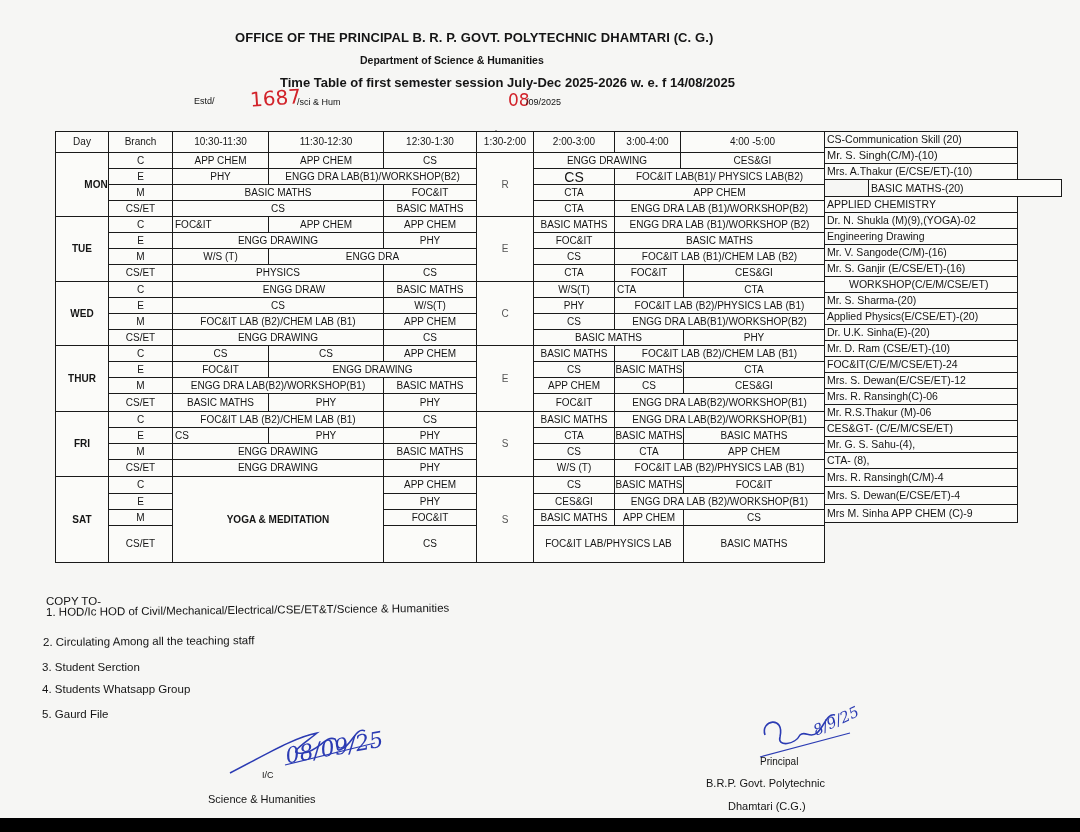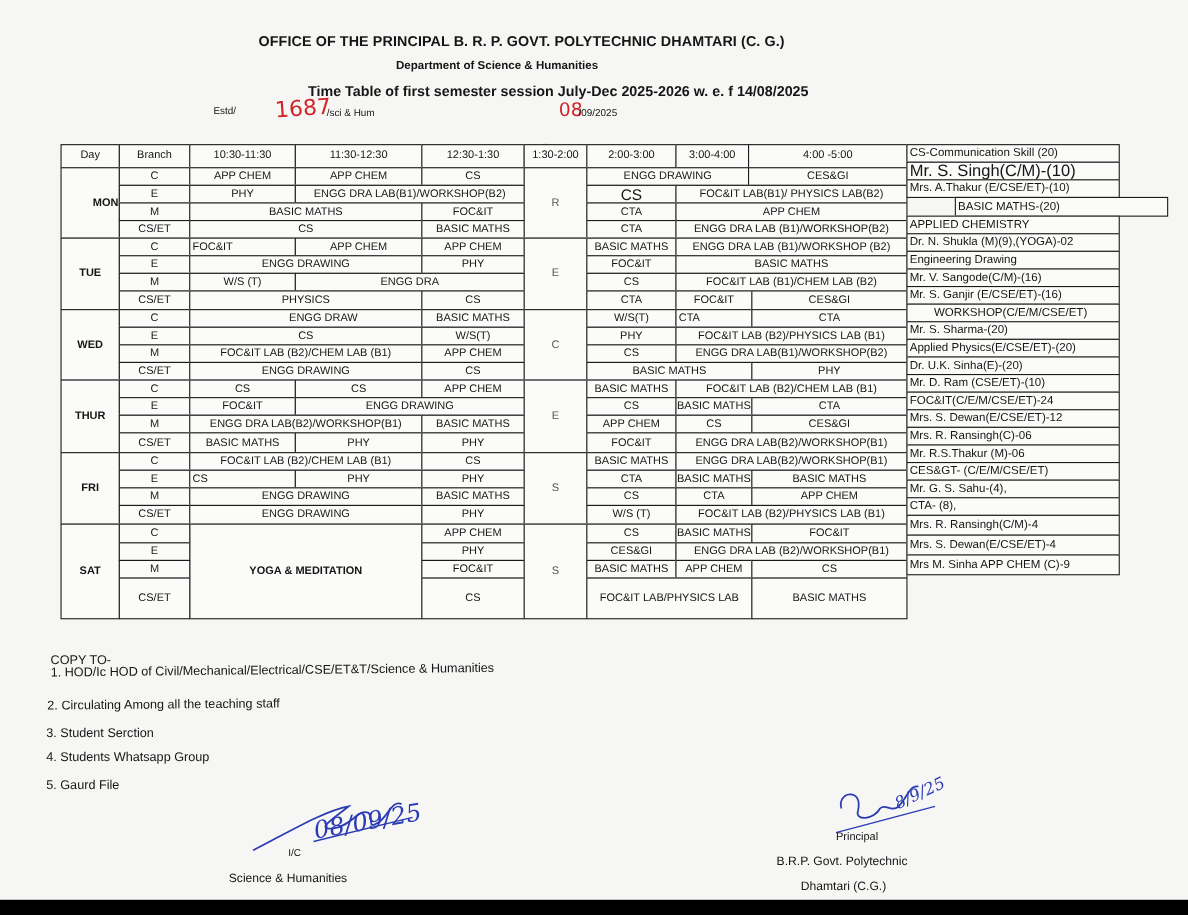--- a/index.html
+++ b/index.html
@@ -199,21 +199,21 @@
     <div class="c" style="left: 533px; top: 509px; width: 82px; height: 17px;">BASIC MATHS</div>
     <div class="c" style="left: 614px; top: 509px; width: 70px; height: 17px;">APP CHEM</div>
     <div class="c" style="left: 683px; top: 509px; width: 142px; height: 17px;">CS</div>
     <div class="c" style="left: 108px; top: 525px; width: 65px; height: 38px;">CS/ET</div>
     <div class="c" style="left: 383px; top: 525px; width: 94px; height: 38px;">CS</div>
     <div class="c" style="left: 533px; top: 525px; width: 151px; height: 38px;">FOC&amp;IT LAB/PHYSICS LAB</div>
     <div class="c" style="left: 683px; top: 525px; width: 142px; height: 38px;">BASIC MATHS</div>
   </div>
 <div class="grid" id="faculty">
     <div class="c l" style="left: 824px; top: 131px; width: 194px; height: 17px; font-size: 10.5px;">CS-Communication Skill (20)</div>
-    <div class="c l" style="left: 824px; top: 147px; width: 194px; height: 17px; font-size: 15px;">Mr. S. Singh(C/M)-(10)</div>
+    <div class="c l" style="left: 824px; top: 147px; width: 194px; height: 17px; font-size: 11px;">Mr. S. Singh(C/M)-(10)</div>
     <div class="c l" style="left: 824px; top: 163px; width: 194px; height: 17px; font-size: 10.5px;">Mrs. A.Thakur (E/CSE/ET)-(10)</div>
     <div class="c l" style="left: 824px; top: 179px; width: 194px; height: 18px; font-size: 10.5px; margin-left: 44px;">BASIC MATHS-(20)</div>
     <div class="c l" style="left: 824px; top: 196px; width: 194px; height: 17px; font-size: 10.5px;">APPLIED CHEMISTRY</div>
     <div class="c l" style="left: 824px; top: 212px; width: 194px; height: 17px; font-size: 10.5px;">Dr. N. Shukla (M)(9),(YOGA)-02</div>
     <div class="c l" style="left: 824px; top: 228px; width: 194px; height: 17px; font-size: 10.5px;">Engineering Drawing</div>
     <div class="c l" style="left: 824px; top: 244px; width: 194px; height: 17px; font-size: 10.5px;">Mr. V. Sangode(C/M)-(16)</div>
     <div class="c l" style="left: 824px; top: 260px; width: 194px; height: 17px; font-size: 10.5px;">Mr. S. Ganjir (E/CSE/ET)-(16)</div>
     <div class="c l" style="left: 824px; top: 276px; width: 194px; height: 17px; font-size: 10.5px; padding-left: 24px;">WORKSHOP(C/E/M/CSE/ET)</div>
     <div class="c l" style="left: 824px; top: 292px; width: 194px; height: 17px; font-size: 10.5px;">Mr. S. Sharma-(20)</div>
     <div class="c l" style="left: 824px; top: 308px; width: 194px; height: 17px; font-size: 10.5px;">Applied Physics(E/CSE/ET)-(20)</div>

